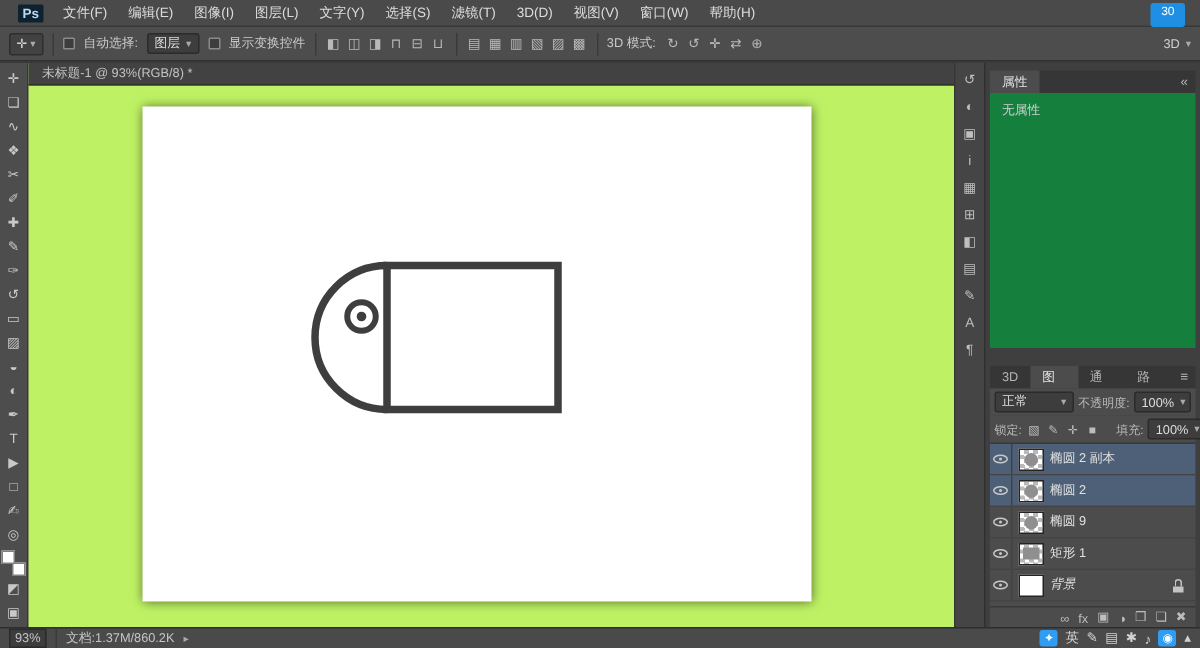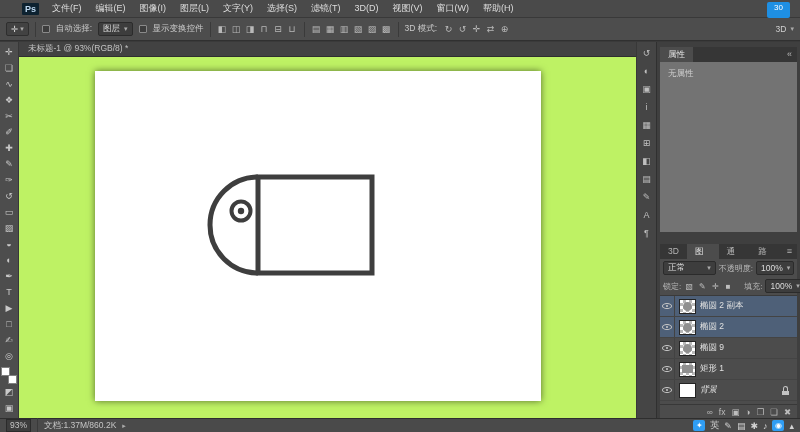--- a/index.html
+++ b/index.html
@@ -1,21 +1,21 @@
 <!DOCTYPE html>
 <html style="--stroke: #3e3e3e;"><head>
 <meta charset="utf-8">
 <style>
   * { margin:0; padding:0; box-sizing:border-box; font-family:"Liberation Sans","DejaVu Sans",sans-serif; }
   html,body { width:800px; height:432px; overflow:hidden; }
   body { background:#2f2f2f; }
   #app { position:relative; width:800px; height:432px; background:#3a3a3a; color:#cccccc; font-size:9px; user-select:none; }
 
   
-  #menubar { position:absolute; top:0; left:0; right:0; height:18px; background:#4a4a4a; border-bottom:1px solid #393939; display:flex; align-items:center; padding-left:22px; }
+  #menubar { position:absolute; top:0; left:0; right:0; height:18px; background:#4a4a4a; border-bottom:1px solid #393939; display:flex; align-items:center; padding-left:12px; }
   .logo { background:#0d2230; color:#bcd7ef; font-weight:bold; font-size:9px; padding:1px 3px; margin-right:6px; border-radius:1px; }
   .menu-item { padding:0 7px; font-size:9px; color:#dddddd; line-height:17px; cursor:default; }
   #win-badge { position:absolute; right:10px; top:2px; height:16px; line-height:12px; padding:0 7px; background:#1e8fe3; color:#ffffff; font-size:8px; border-radius:2px; }
 
   
   #optionsbar { position:absolute; top:18px; left:0; right:0; height:23px; background:#4d4d4d; border-bottom:1px solid #303030; display:flex; align-items:center; gap:6px; padding:0 6px; font-size:8.5px; }
   .toolpreset { display:flex; align-items:center; gap:2px; background:#424242; border:1px solid #2e2e2e; border-radius:2px; padding:1px 4px; color:#d5d5d5; }
   .vsep { width:1px; height:15px; background:#3a3a3a; }
   .cb { width:8px; height:8px; background:#3d3d3d; border:1px solid #8a8a8a; border-radius:1px; flex:none; }
   .opt-label { color:#c9c9c9; white-space:nowrap; }
@@ -43,21 +43,21 @@
 
   #dock { width:20px; background:#454545; border-left:1px solid #383838; display:flex; flex-direction:column; align-items:center; padding-top:3px; gap:2px; flex:none; }
   .dock-icon { width:16px; height:16px; display:flex; align-items:center; justify-content:center; color:#bfbfbf; font-size:9px; cursor:default; }
 
   
   #panels { width:144px; background:#3f3f3f; border-left:1px solid #303030; display:flex; flex-direction:column; padding:5px 3px 0 3px; flex:none; }
   .panel-tabs { display:flex; align-items:stretch; background:#363636; height:15px; }
   .ptab { padding:2px 8px 0 8px; font-size:8.5px; color:#b5b5b5; cursor:default; }
   .ptab.active { background:#4c4c4c; color:#e4e4e4; }
   .ptab-menu { margin-left:auto; padding:2px 5px 0 5px; color:#b5b5b5; font-size:9px; }
-  .panel-body { background:#737373; }
+  .panel-body { background:#15803d; }
   #props-body { height:170px; padding:6px 8px; color:#cfcfcf; font-size:8.5px; }
 
   #layers { margin-top:12px; flex:1; display:flex; flex-direction:column; min-height:0; }
   .blendrow, .lockrow { background:#4c4c4c; display:flex; align-items:center; gap:3px; padding:2px 3px; }
   .lbl { font-size:8px; color:#b8b8b8; white-space:nowrap; }
   .mini-icon { width:10px; text-align:center; color:#bdbdbd; font-size:8px; cursor:default; }
   #layer-list { flex:1; background:#4c4c4c; border-top:1px solid #3a3a3a; overflow:hidden; }
   .layer-row { height:21px; display:flex; align-items:center; gap:4px; border-bottom:1px solid #444444; padding-right:2px; cursor:default; }
   .layer-row.selected { background:#4e6078; }
   .eyewrap { width:15px; height:100%; border-right:1px solid #424242; display:flex; align-items:center; justify-content:center; flex:none; }

